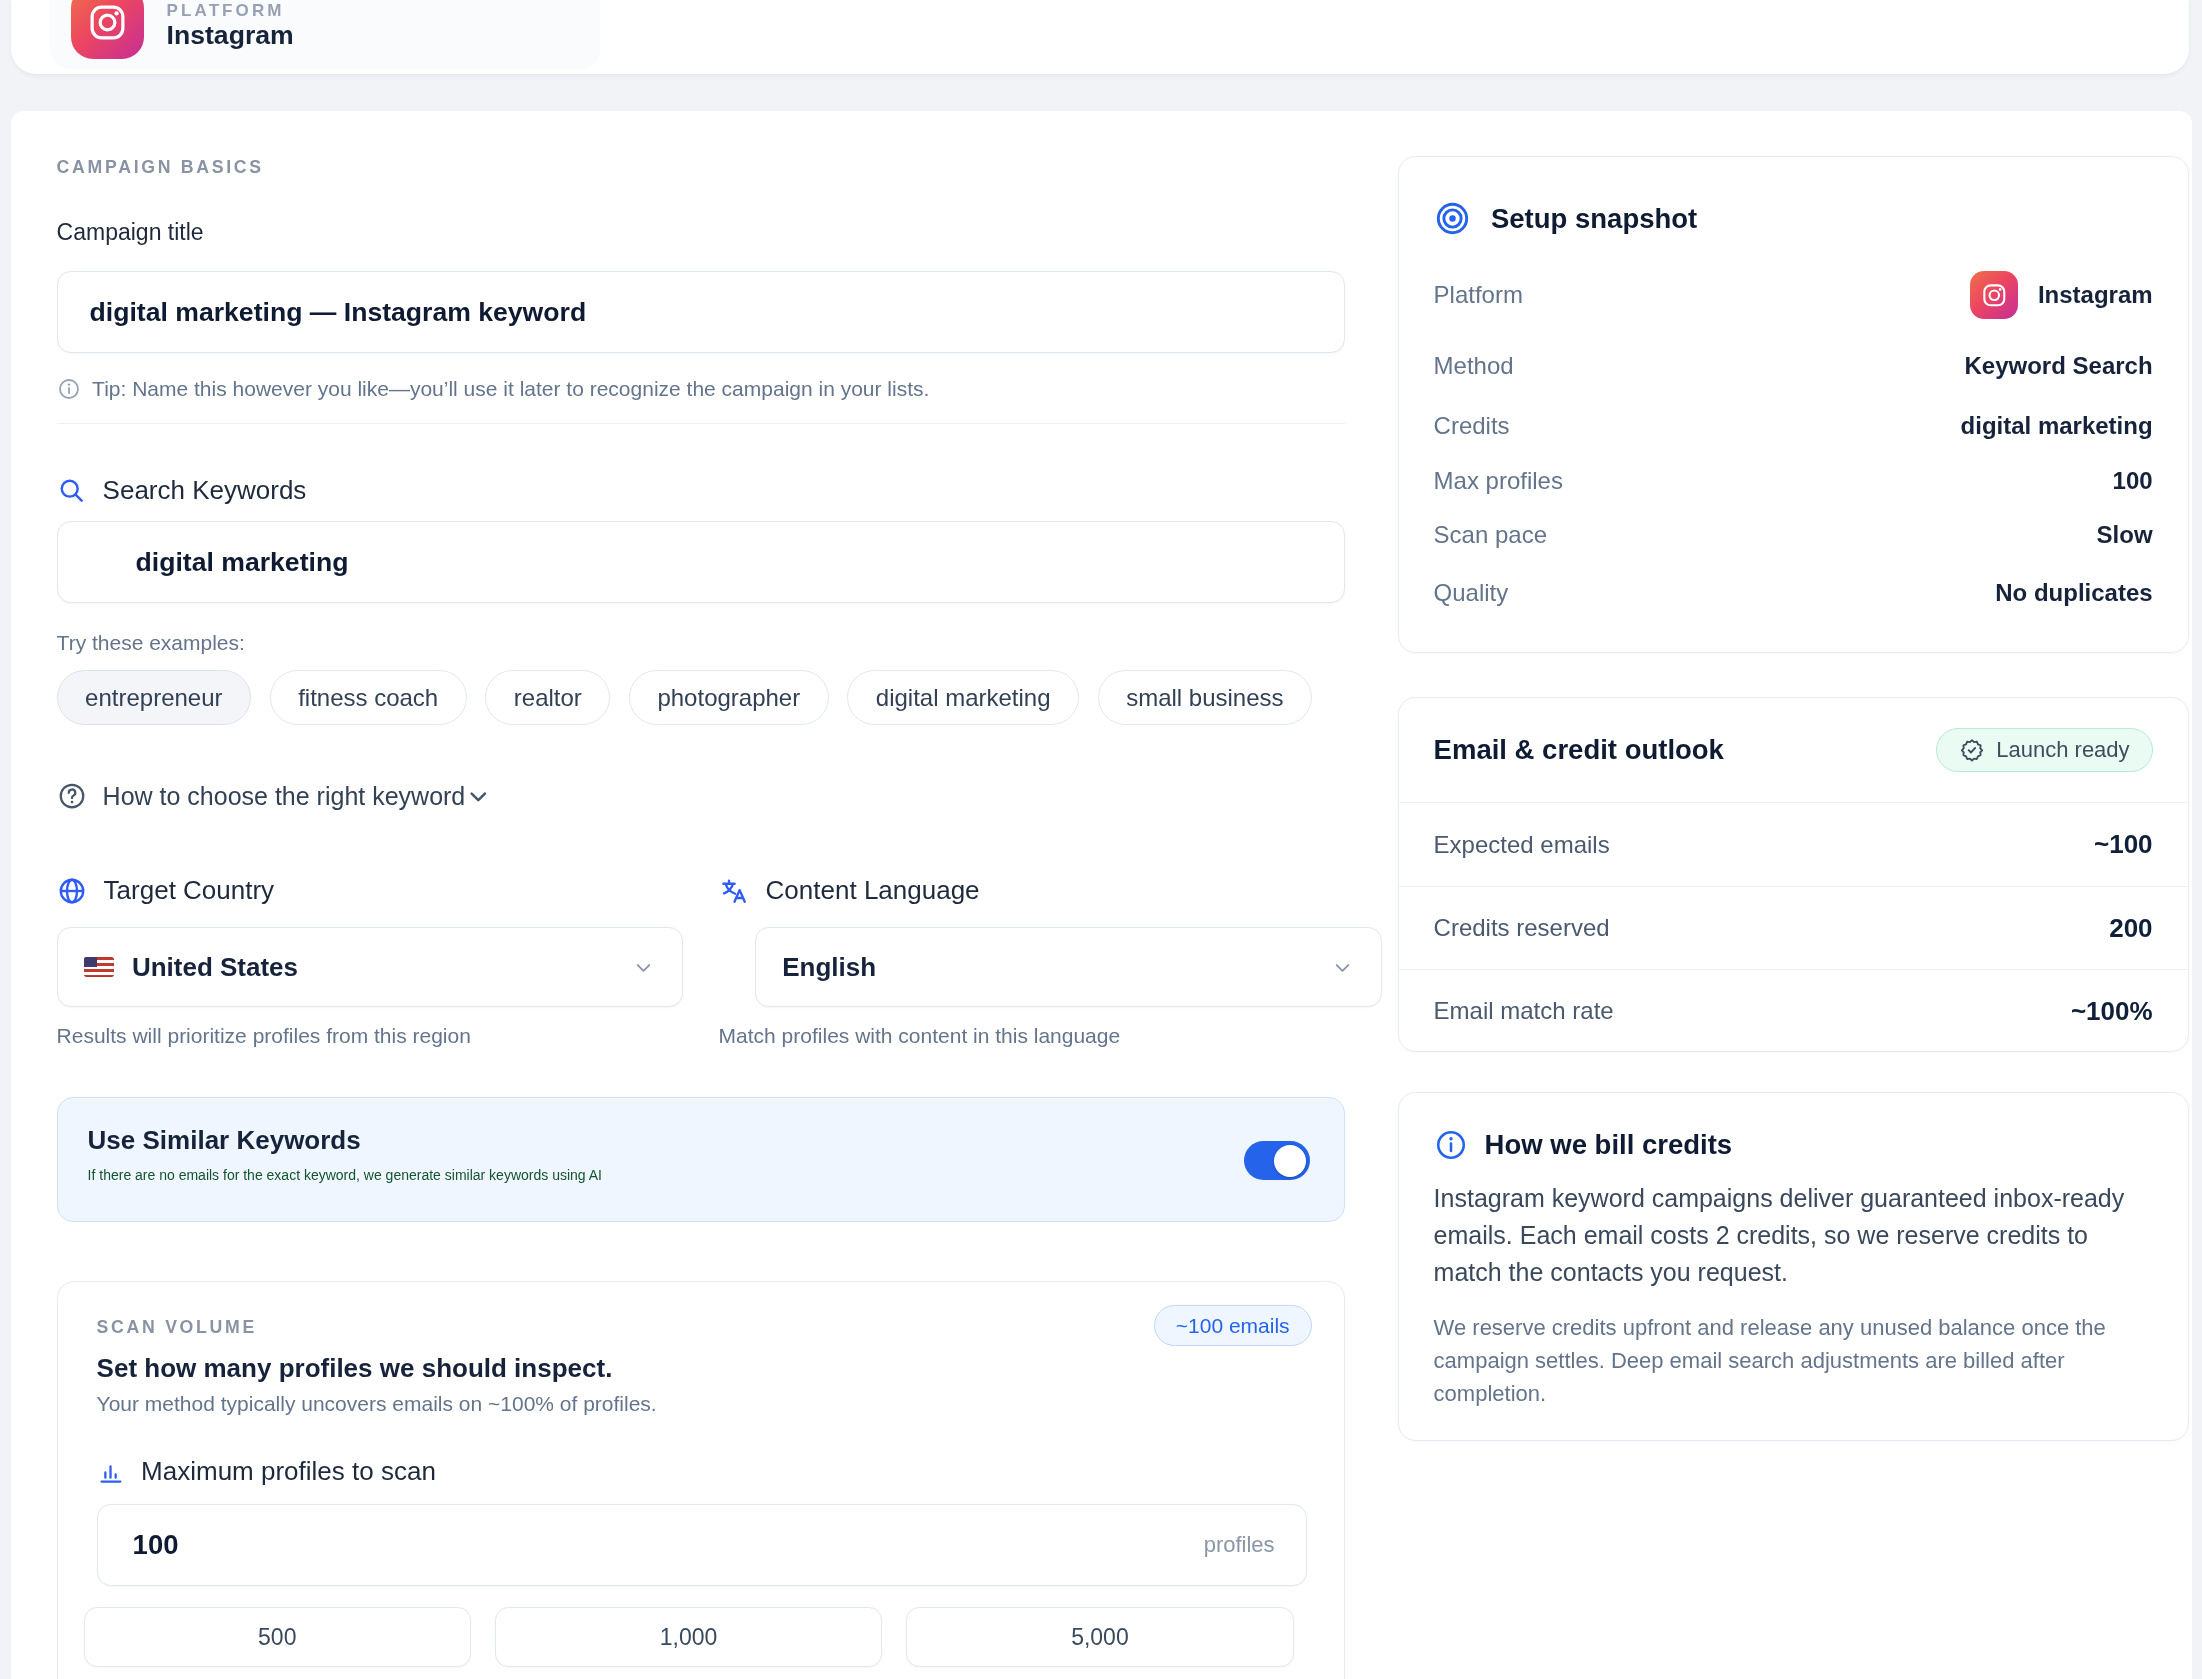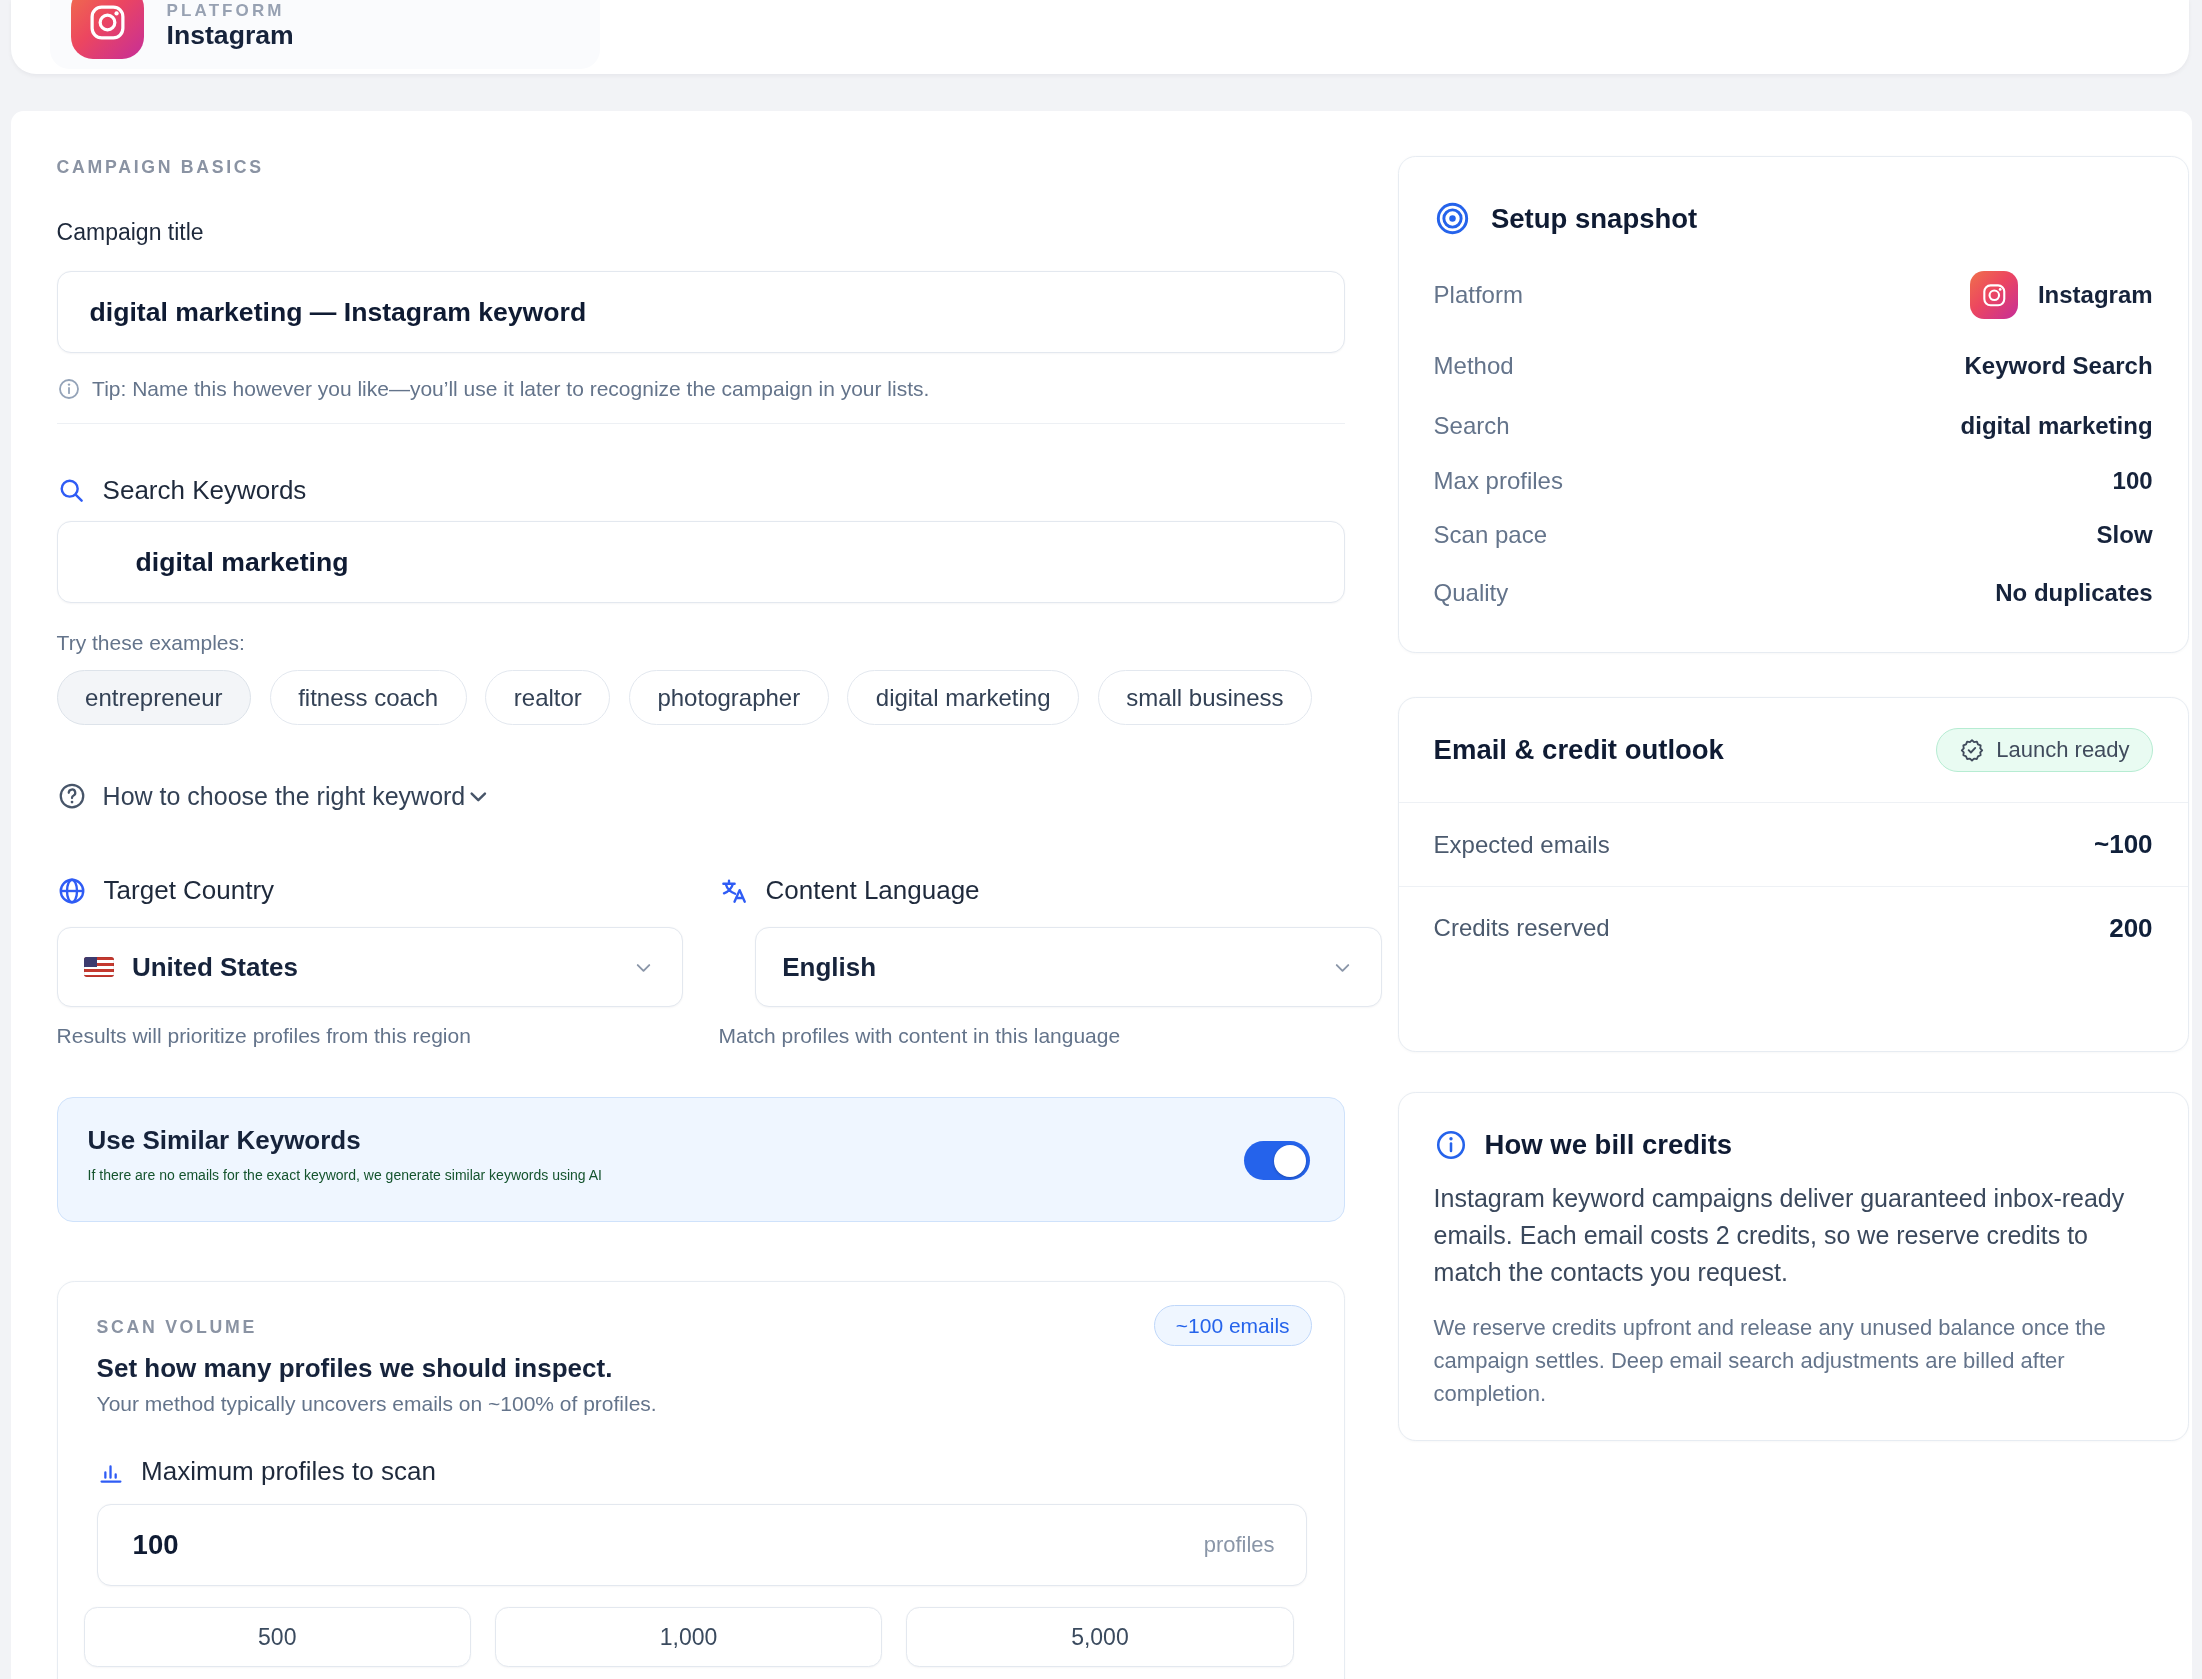--- a/index.html
+++ b/index.html
@@ -389,21 +389,21 @@
           </svg>
         </span>
         <span class="v">Instagram</span>
       </span>
     </div>
     <div class="ss-row ss-r1">
       <span class="l">Method</span>
       <span class="v">Keyword Search</span>
     </div>
     <div class="ss-row ss-r2">
-      <span class="l">Search</span>
+      <span class="l">Credits</span>
       <span class="v">digital marketing</span>
     </div>
     <div class="ss-row ss-r3">
       <span class="l">Max profiles</span>
       <span class="v">100</span>
     </div>
     <div class="ss-row ss-r4">
       <span class="l">Scan pace</span>
       <span class="v">Slow</span>
     </div>
@@ -427,20 +427,24 @@
       </span>
     </div>
     <div class="oc-row">
       <span class="l">Expected emails</span>
       <span class="v">~100</span>
     </div>
     <div class="oc-row">
       <span class="l">Credits reserved</span>
       <span class="v">200</span>
     </div>
+    <div class="oc-row">
+      <span class="l">Email match rate</span>
+      <span class="v">~100%</span>
+    </div>
   </div>
 
   <div class="rcard bill-card">
     <div class="bc-head">
       <span>
         <svg width="34" height="34" viewBox="0 0 24 24" fill="none" stroke="#2563eb" stroke-width="1.8" stroke-linecap="round">
           <circle cx="12" cy="12" r="9"></circle>
             <path d="M12 11v5.2"></path>
             <circle cx="12" cy="7.6" r="1.2" fill="#2563eb" stroke="none"></circle>
         </svg>

